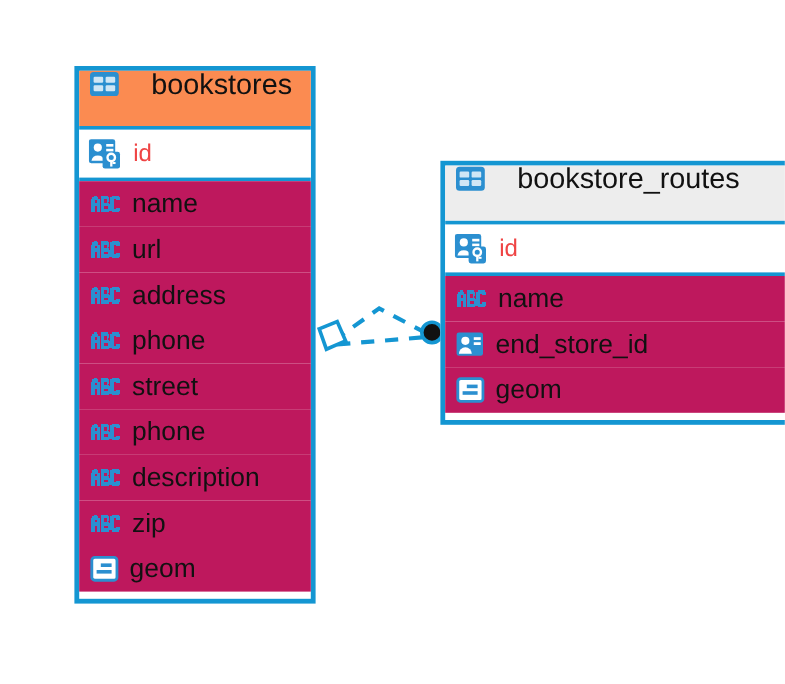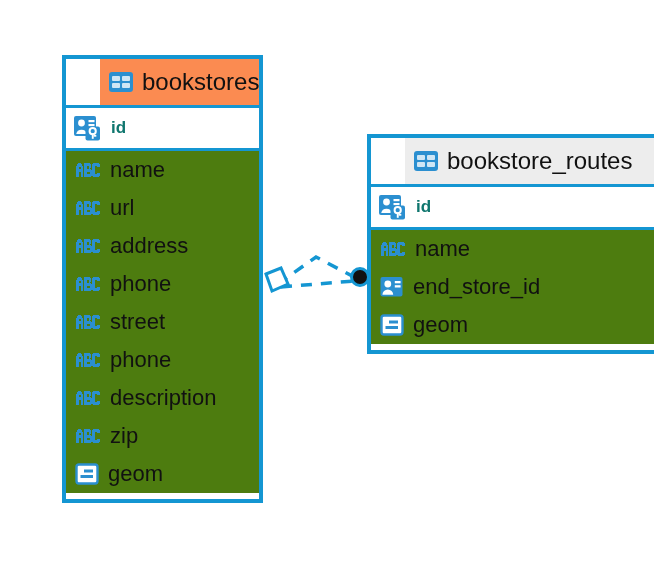--- a/index.html
+++ b/index.html
@@ -23,26 +23,25 @@
   
   .entity {
     position: absolute;
     box-sizing: border-box;
     border: 4px solid #1496d2;
     background: #ffffff;
   }
 
   .entity-header {
     display: flex;
-    align-items: center;
+    align-items: flex-start;
     box-sizing: border-box;
     height: 46px;
     padding: 0 6px 0 8px;
-    gap: 8px;
-    margin-left: 34px;
+    gap: 26px;
   }
   .entity-header.orange { background: #fb8b51; }
   .entity-header.grey   { background: #ededed; }
 
   .entity-title {
     font-size: 24px;
     color: #111111;
     line-height: 1;
     white-space: nowrap;
   }
@@ -52,33 +51,33 @@
     align-items: center;
     box-sizing: border-box;
     height: 46px;
     padding: 0 6px 0 8px;
     gap: 9px;
     border-top: 3px solid #1496d2;
     border-bottom: 3px solid #1496d2;
     background: #ffffff;
   }
   .pk-row .field-label {
-    font-size: 17px;
-    font-weight: bold;
-    color: #0f766e;
+    font-size: 20px;
+    font-weight: normal;
+    color: #ef4444;
   }
 
   .field-row {
     display: flex;
     align-items: center;
     box-sizing: border-box;
     height: 38px;
     padding: 0 6px 0 9px;
     gap: 9px;
-    background: #4d7c0f;
+    background: #be185d;
   }
   .field-row .field-label {
     font-size: 22px;
     color: #111111;
     line-height: 1;
     white-space: nowrap;
   }
 
   .fields-pad-bottom { height: 6px; }
 

